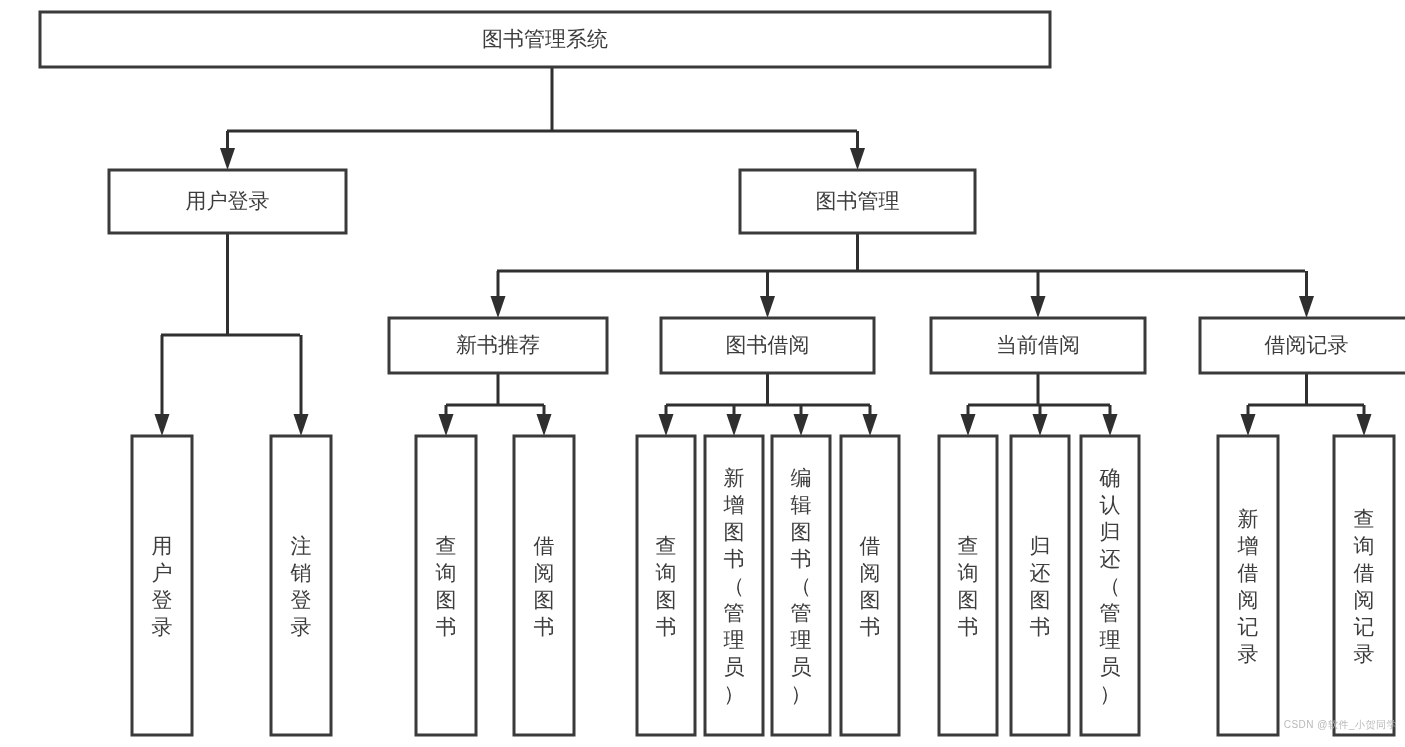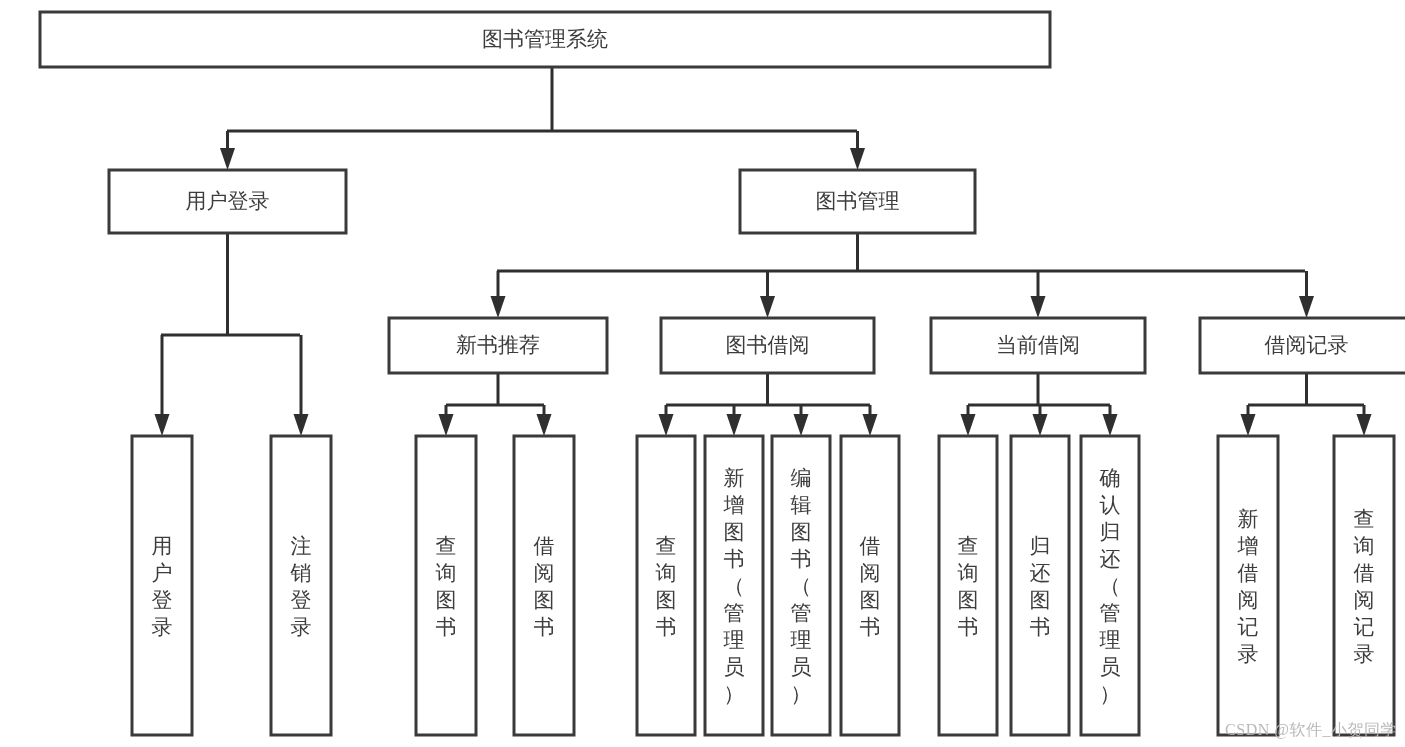--- a/index.html
+++ b/index.html
@@ -45,24 +45,24 @@
     stroke-width: 3;
     fill: none;
   }
   .arrow-head {
     fill: #2f2f2f;
     stroke: none;
   }
   .watermark {
     position: absolute;
     right: 8px;
-    bottom: 6px;
+    bottom: 15px;
     color: #b9b9b9;
-    font-size: 16px;
-    font-family: Liberation Serif, serif;
+    font-size: 10px;
+    font-family: Liberation Sans, sans-serif;
     white-space: nowrap;
     letter-spacing: 0.5px;
   }
 </style>
 </head>
 <body>
 
 <div id="diagram-root">
   <svg id="tree-svg" width="1405" height="747" viewBox="0 0 1405 747" xmlns="http://www.w3.org/2000/svg">
       <line x1="524" y1="67" x2="524" y2="131" class="connector"></line>

